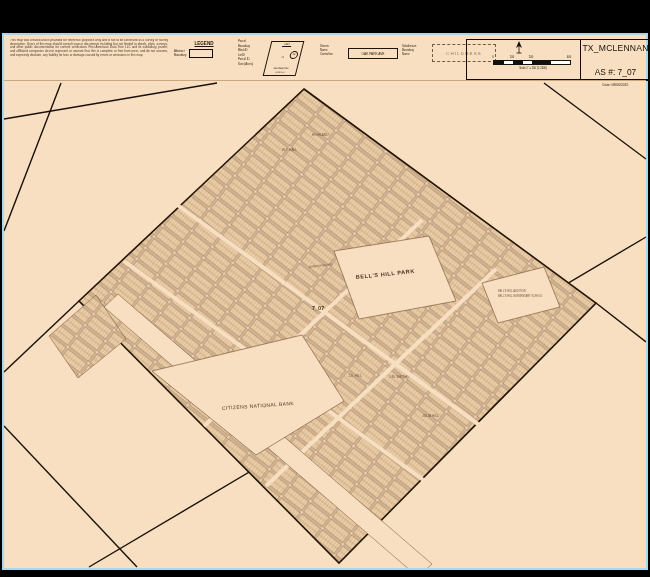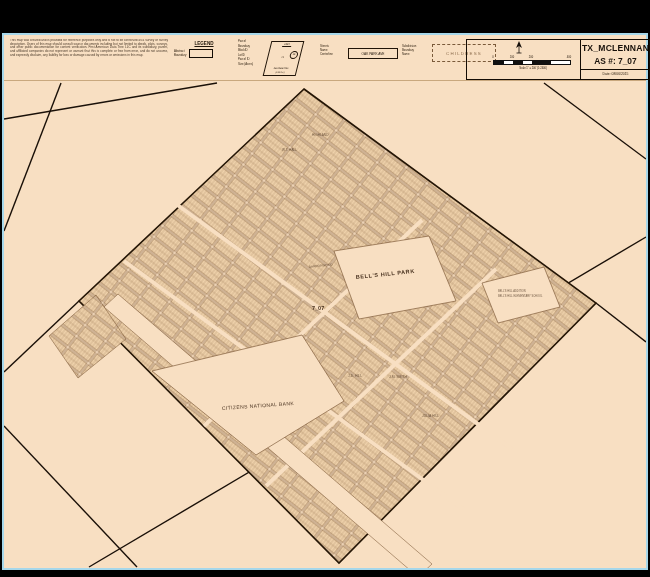--- a/index.html
+++ b/index.html
@@ -37,22 +37,22 @@
                  justify-content:center;color:#8a6a4a;}
   #right-group{left:462px;top:4px;width:182px;height:39px;border:1px solid #140c04;}
   #compass{position:absolute;left:46px;top:1px;}
   #scalebar-wrap{position:absolute;left:24px;top:16px;width:84px;}
   #tickrow{position:relative;height:4px;font-size:2.6px;color:#201408;}
   #tickrow span{position:absolute;transform:translateX(-50%);}
   #bar{display:flex;width:76px;height:3px;border:.6px solid #111;margin-left:2px;}
   #bar div{height:100%;}
   #scale-caption{font-size:2.6px;color:#201408;text-align:center;margin-top:1.5px;}
   #title-block{position:absolute;left:113px;top:0;width:69px;height:100%;border-left:1px solid #140c04;}
-  .county{font-size:8.6px;font-weight:bold;color:#17100a;text-align:center;margin-top:3px;letter-spacing:.2px;}
-  .asnum{font-size:8.4px;font-weight:bold;color:#17100a;text-align:center;margin-top:3px;}
+  .county{font-size:8.6px;font-weight:normal;color:#17100a;text-align:center;margin-top:3px;letter-spacing:.2px;}
+  .asnum{font-size:8.4px;font-weight:normal;color:#17100a;text-align:center;margin-top:14px;}
   .date-sep{border-top:1px solid #140c04;margin-top:2.5px;}
   .datetxt{font-size:3.4px;color:#2a1c0c;text-align:center;margin-top:2px;}
   
   #mapwrap{position:absolute;left:0;top:46px;width:642px;height:487px;}
   svg text{font-family:"Liberation Sans",sans-serif;}
 </style>
 </head>
 <body>
 
 <div id="stage">

